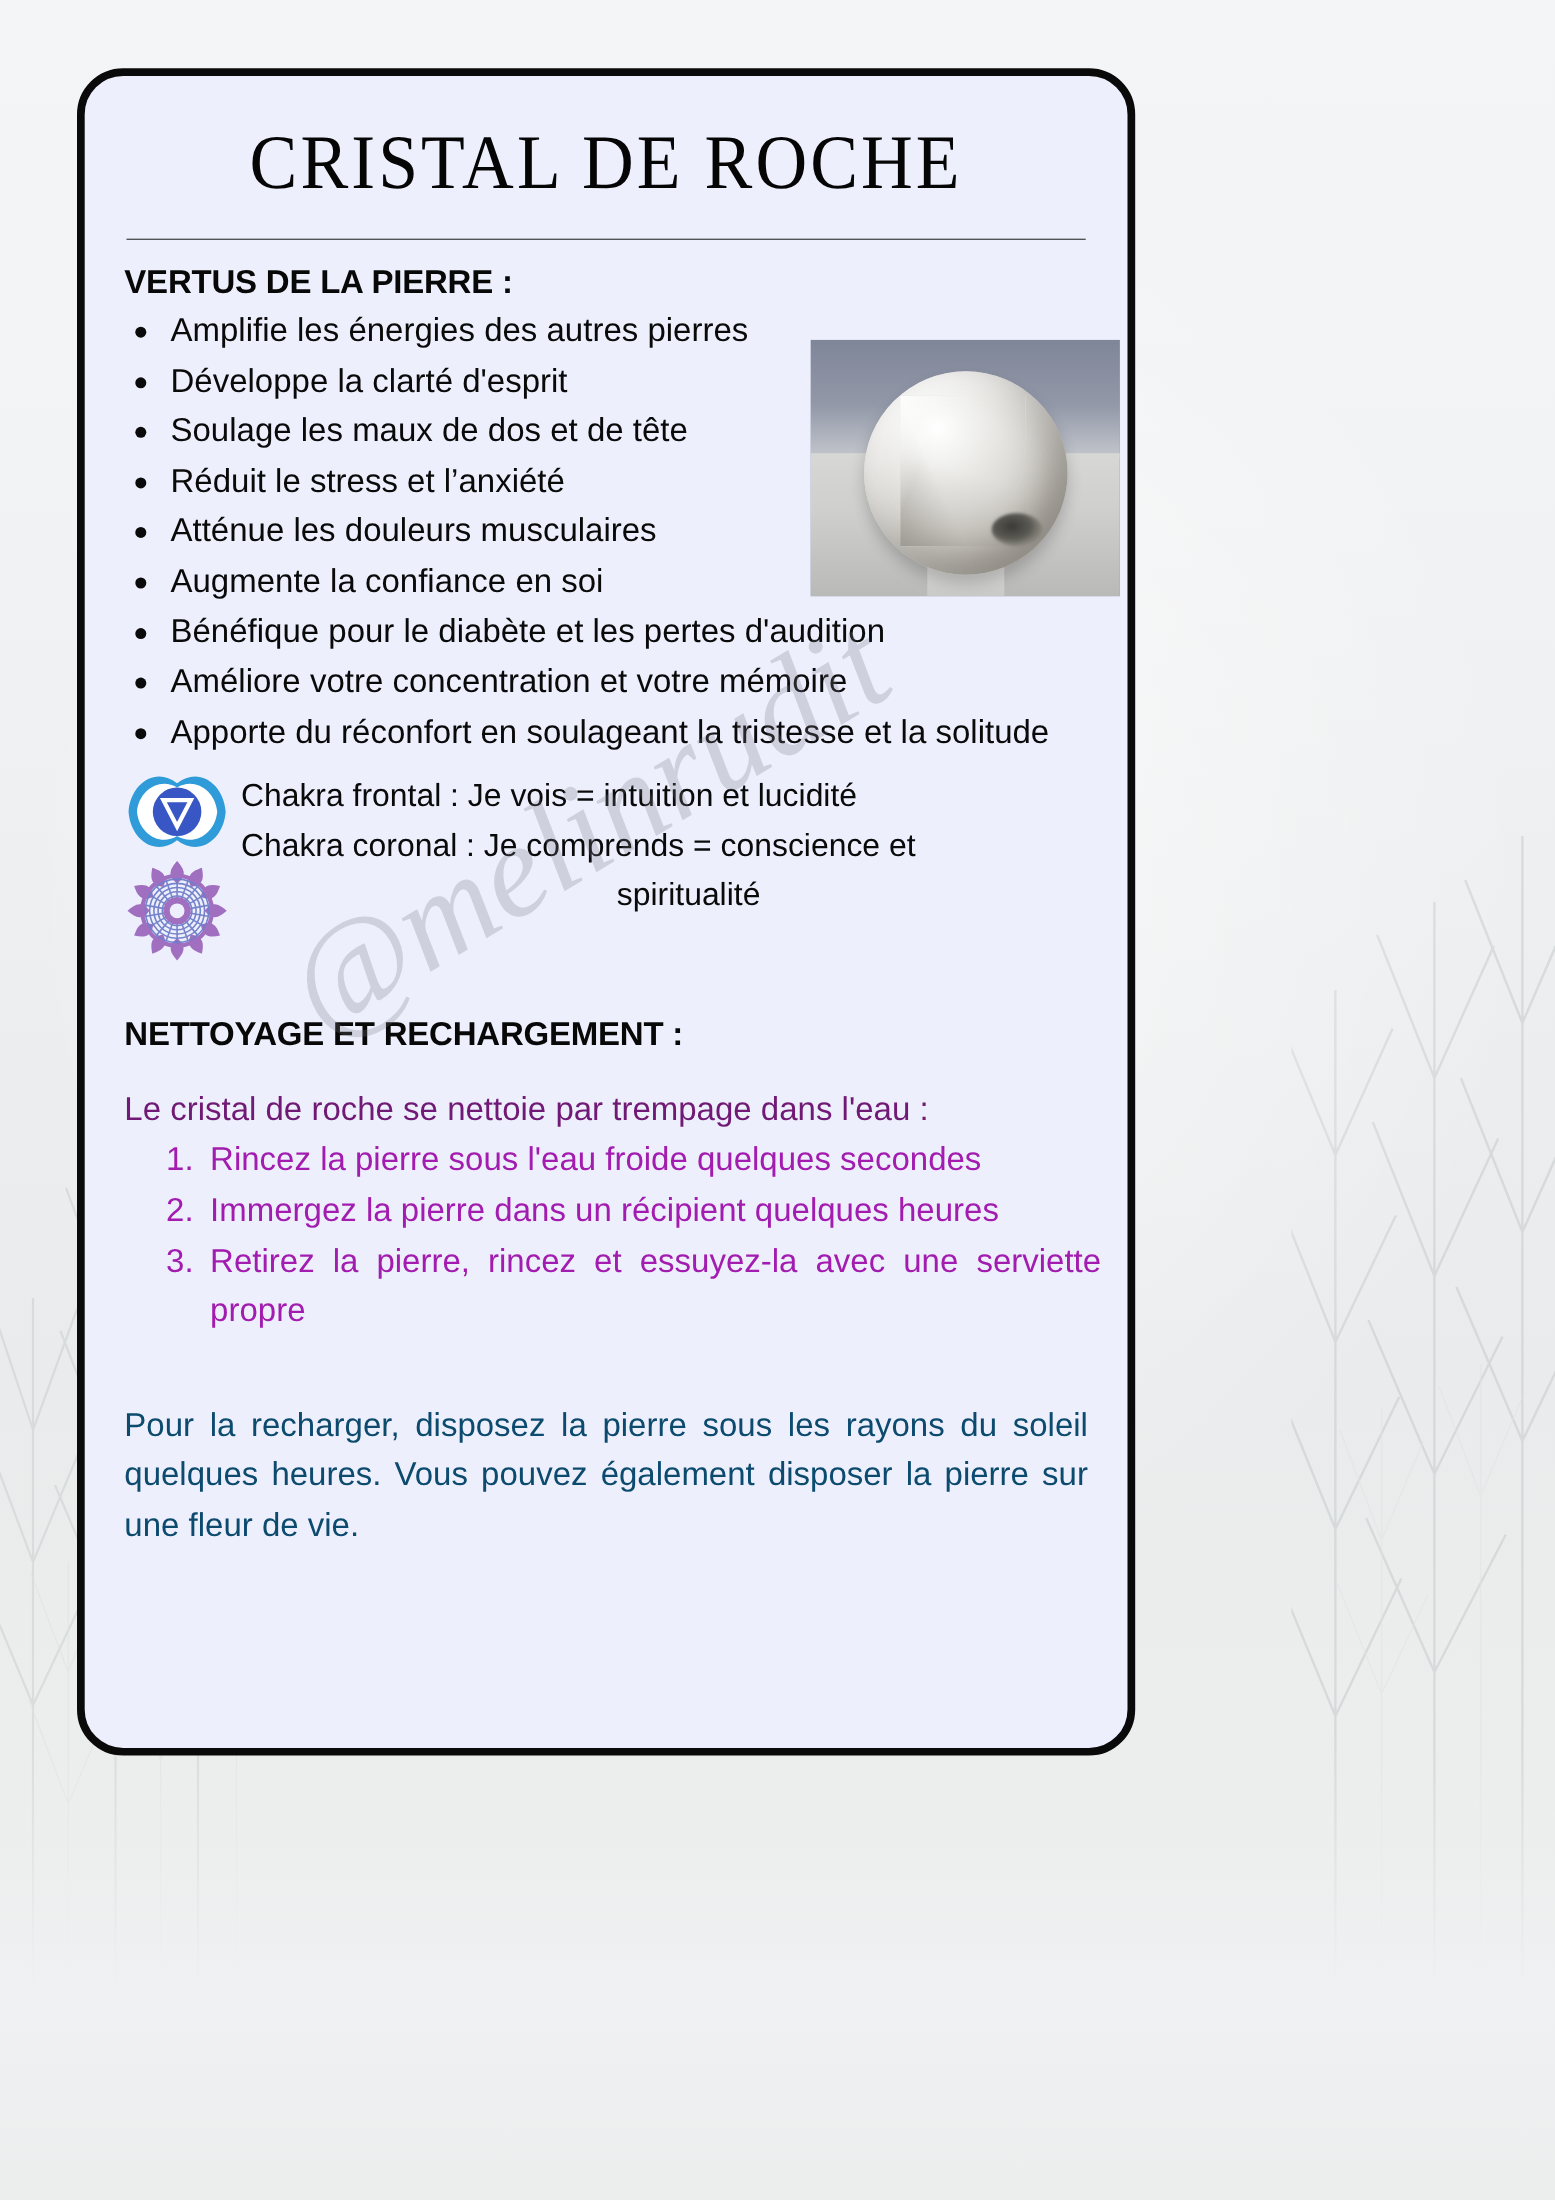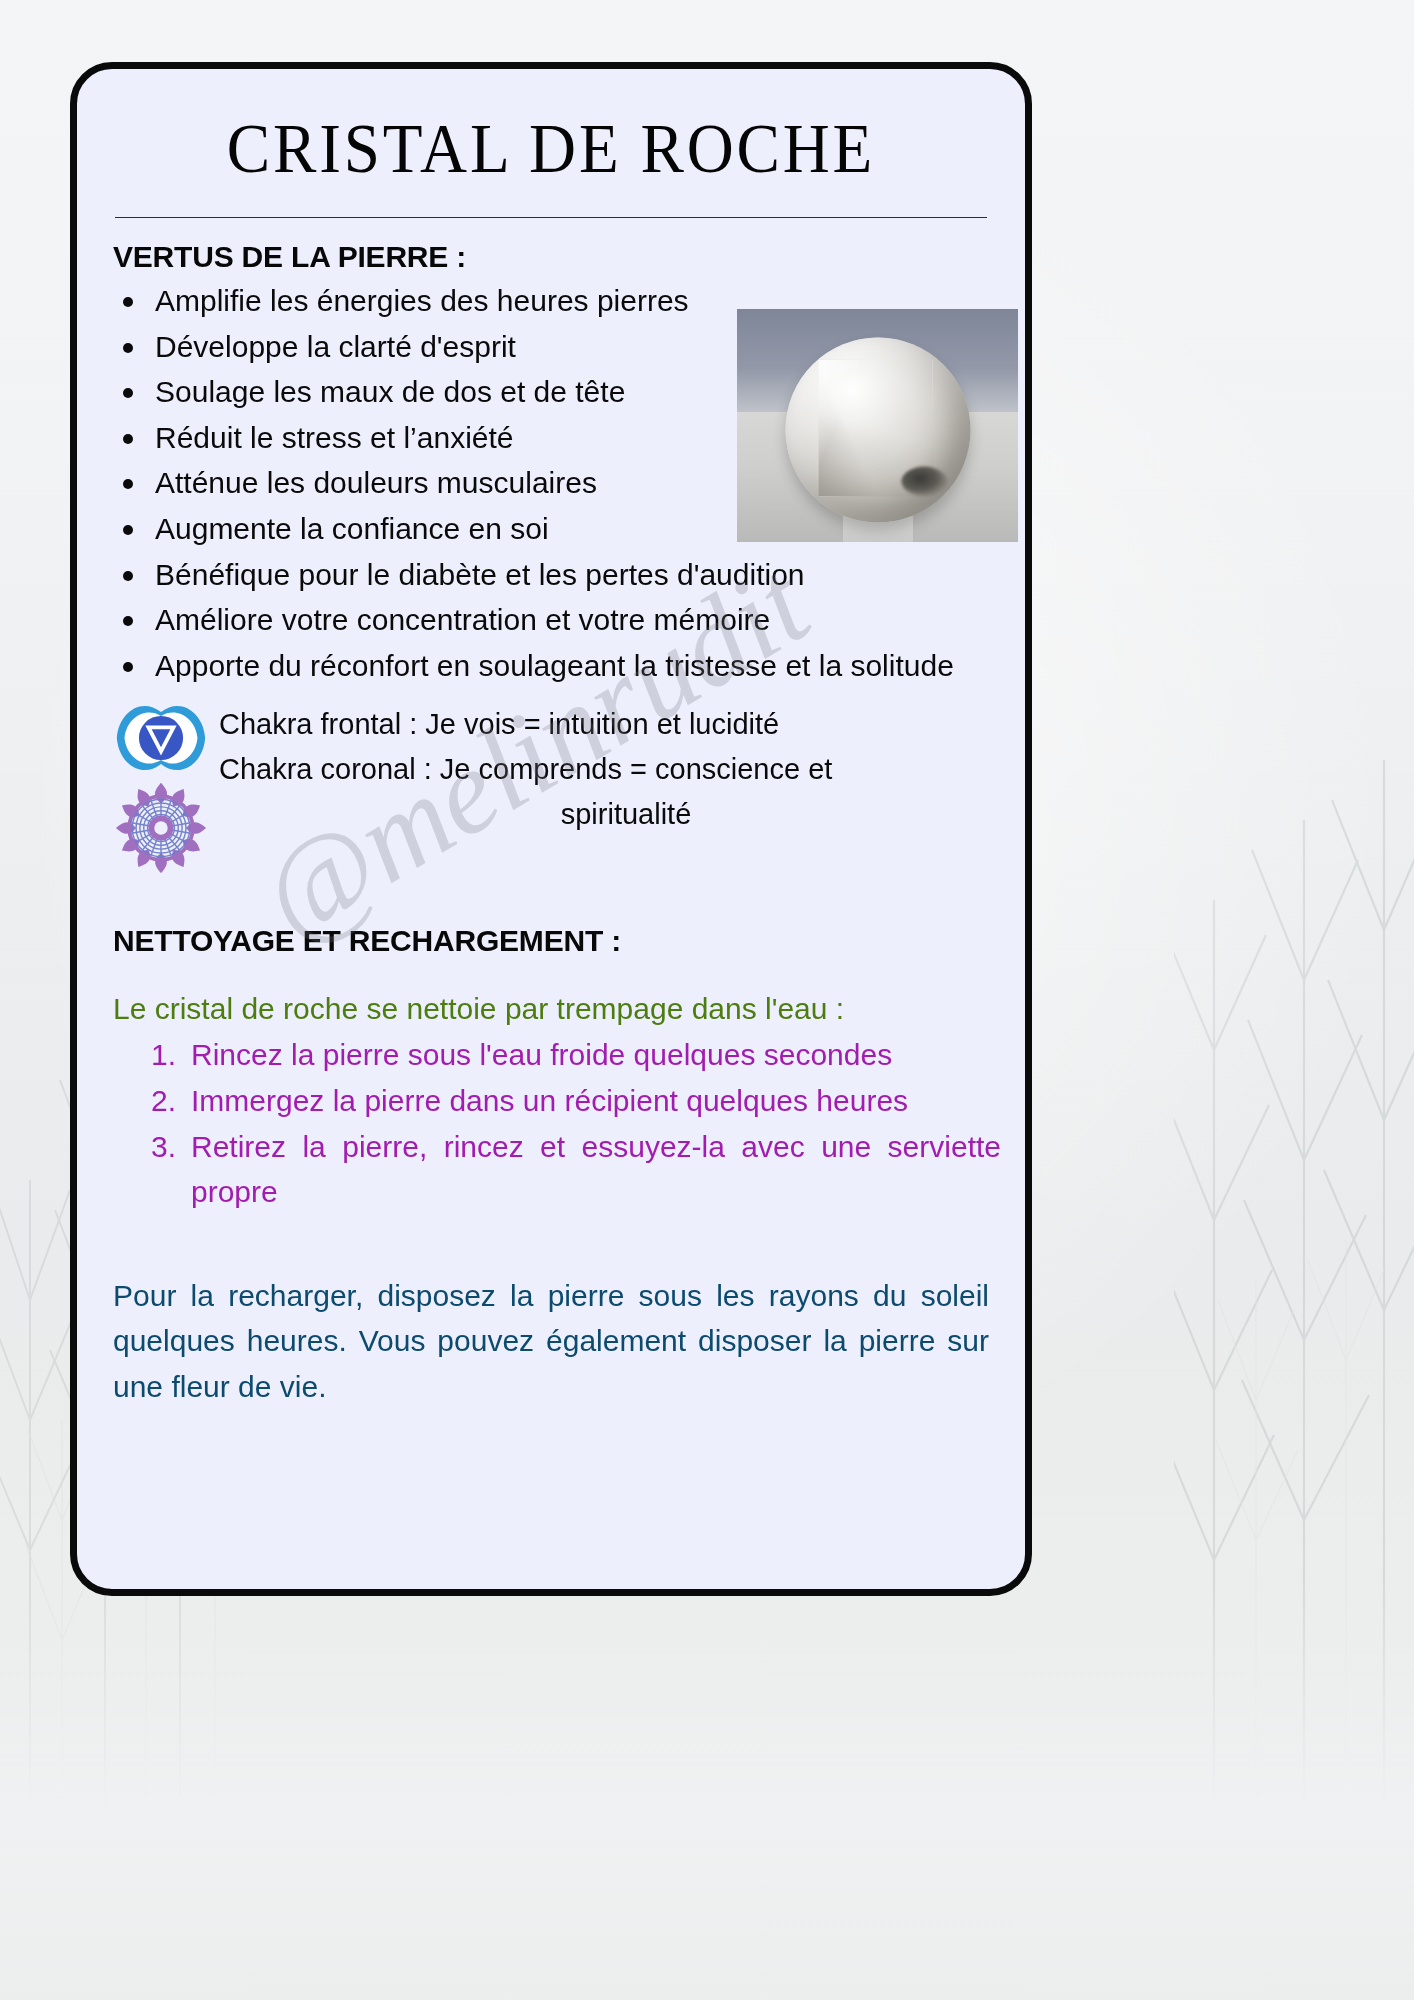--- a/index.html
+++ b/index.html
@@ -206,21 +206,21 @@
     line-height: 1.55;
     color: #0a0a0a;
     font-weight: 300;
   }
   .chakra-lines .line2 { text-align: center; padding-left: 30px; }
 
   
   #nettoyage-heading { margin-top: 52px; }
   #nettoyage-intro {
     font-size: 30px;
-    color: #4d7c0f;
+    color: #701a75;
     font-weight: 300;
     margin: 34px 0 0 14px;
   }
   ol.steps {
     list-style: none;
     counter-reset: step;
     margin: 6px 0 0 52px;
     padding: 0;
   }
   ol.steps li {
@@ -308,21 +308,21 @@
     <div id="crystal-photo">
       <div class="sky"></div>
       <div class="table"></div>
       <div class="stand"></div>
       <div class="ball"></div>
     </div>
 
     <div class="section-heading" id="vertus-heading">VERTUS DE LA PIERRE :</div>
 
     <ul class="vertus">
-      <li class="narrow"><span class="dot"></span><span>Amplifie les énergies des heures pierres</span></li>
+      <li class="narrow"><span class="dot"></span><span>Amplifie les énergies des autres pierres</span></li>
       <li class="narrow"><span class="dot"></span><span>Développe la clarté d'esprit</span></li>
       <li class="narrow"><span class="dot"></span><span>Soulage les maux de dos et de tête</span></li>
       <li class="narrow"><span class="dot"></span><span>Réduit le stress et l’anxiété</span></li>
       <li class="narrow"><span class="dot"></span><span>Atténue les douleurs musculaires</span></li>
       <li class="narrow"><span class="dot"></span><span>Augmente la confiance en soi</span></li>
       <li><span class="dot"></span><span>Bénéfique pour le diabète et les pertes d'audition</span></li>
       <li><span class="dot"></span><span>Améliore votre concentration et votre mémoire</span></li>
       <li class="justified"><span class="dot"></span><span>Apporte du réconfort en soulageant la tristesse et la solitude</span></li>
     </ul>
 

